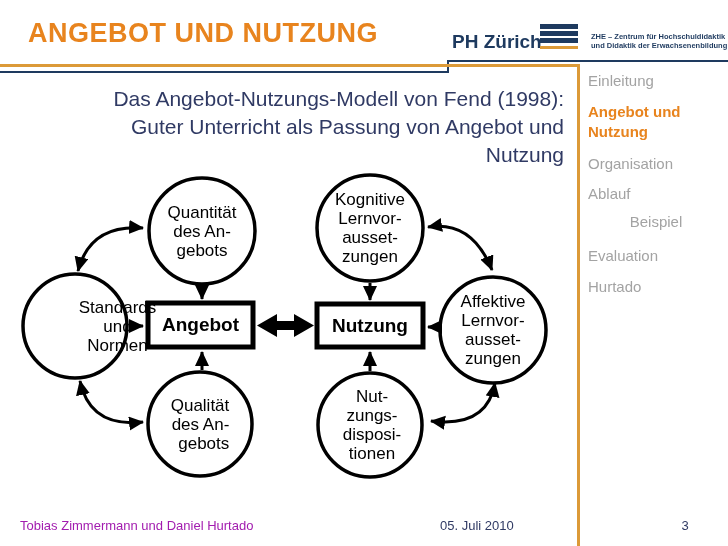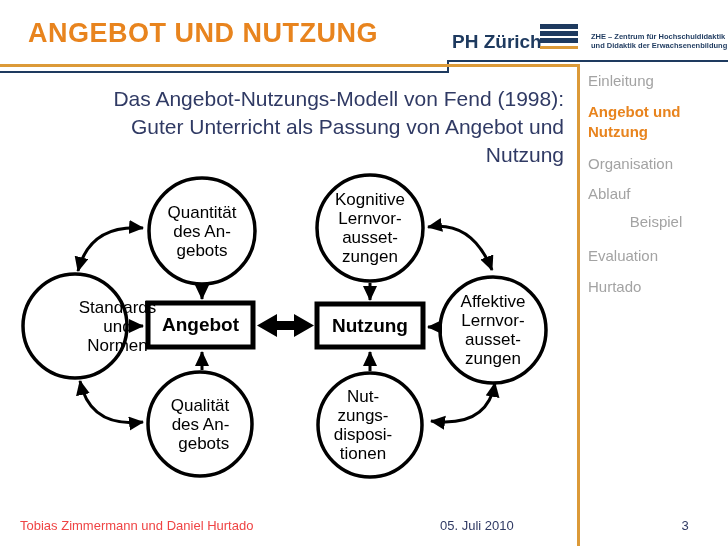--- a/index.html
+++ b/index.html
@@ -54,25 +54,25 @@
     position:absolute;display:flex;align-items:center;justify-content:center;
     text-align:center;font-size:17px;line-height:19px;color:#000;
     white-space:pre-line;pointer-events:none;
   }
   .node-label.box{font-size:19px;font-weight:bold;line-height:20px;}
   .lbl-standards{left:23px;top:291px;width:123px;height:70px;margin-left:33px;}
   .lbl-quantitaet{left:150px;top:196px;width:104px;height:70px;}
   .lbl-kognitive{left:318px;top:188px;width:104px;height:80px;}
   .lbl-affektive{left:441px;top:290px;width:104px;height:80px;}
   .lbl-qualitaet{left:148px;top:389px;width:104px;height:70px;text-align:right;}
-  .lbl-dispositionen{left:311px;top:385px;width:104px;height:80px;}
+  .lbl-dispositionen{left:320px;top:385px;width:104px;height:80px;}
   .lbl-angebot{left:148px;top:303px;width:105px;height:44px;}
   .lbl-nutzung{left:317px;top:304px;width:106px;height:43px;}
   
-  .footer-authors{position:absolute;left:20px;top:518px;font-size:13px;color:#ef4444;}
+  .footer-authors{position:absolute;left:20px;top:518px;font-size:13px;color:#a21caf;}
   .footer-date{position:absolute;left:440px;top:518px;width:127px;text-align:left;font-size:13px;color:#303A64;}
   .footer-page{position:absolute;left:660px;top:518px;width:50px;text-align:center;font-size:13px;color:#303A64;}
 </style>
 </head>
 <body>
 
 <div class="slide">
 
   <div class="title">ANGEBOT UND NUTZUNG</div>
 

